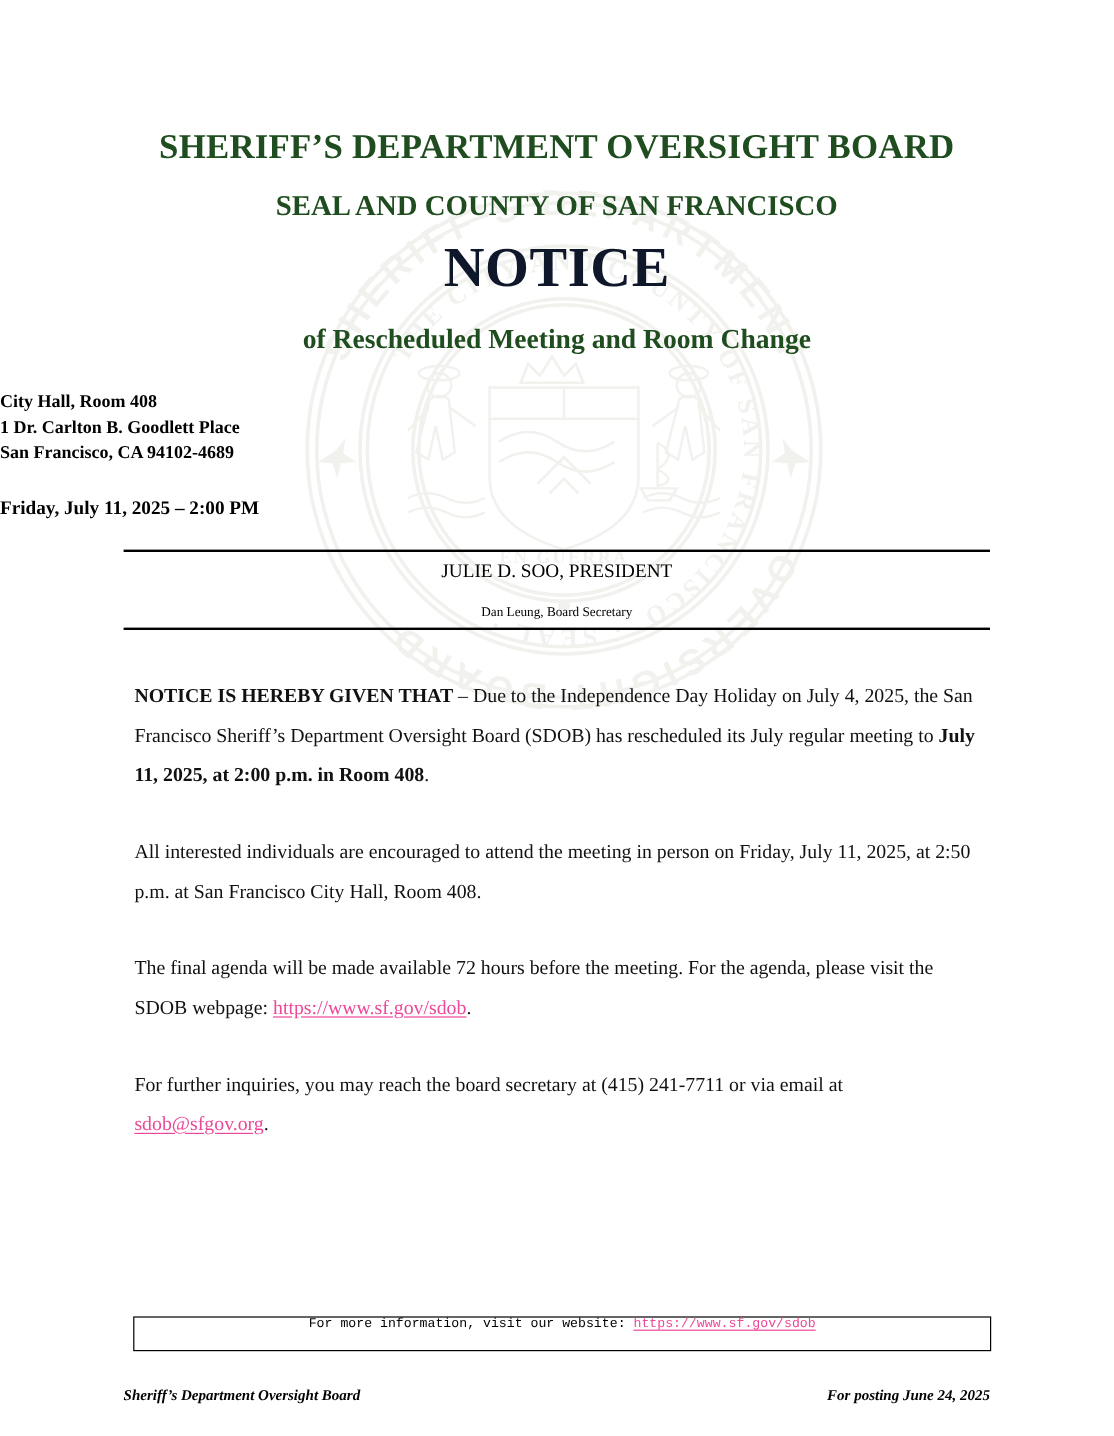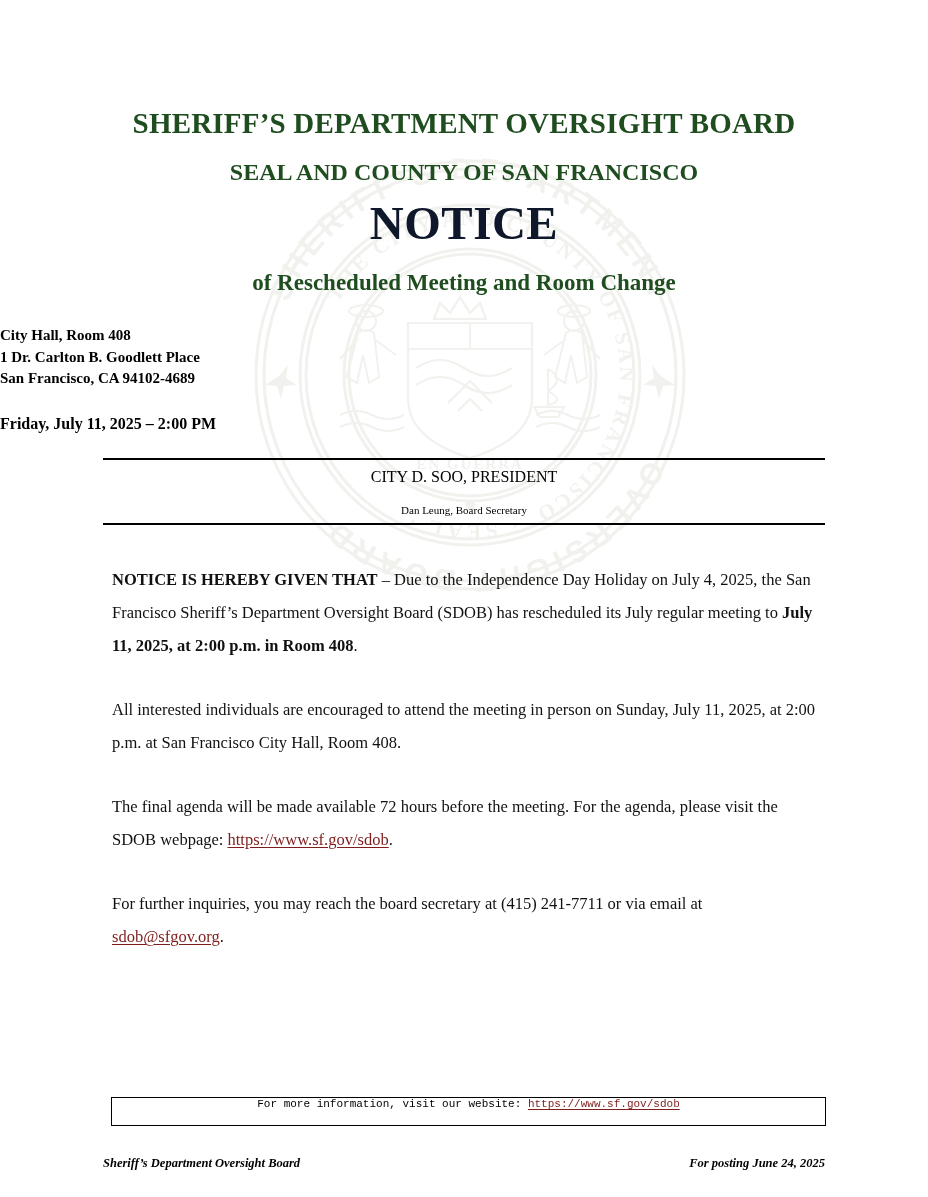--- a/index.html
+++ b/index.html
@@ -136,21 +136,21 @@
   .para {
     font-size: 16.5px;
     line-height: 2.0;
     margin: 0 0 31px 0;
     text-align: left;
     color: #111;
   }
   .para:last-child { margin-bottom: 0; }
   .b { font-weight: bold; }
   .lnk {
-    color: #7f1d1d;
+    color: #ec4899;
     text-decoration: underline;
     text-underline-offset: 2px;
   }
 
   
   .footer-box {
     position: absolute;
     left: 111px;
     top: 1097px;
     width: 713px;
@@ -275,31 +275,31 @@
 
   <div class="addr">
     <div>City Hall, Room 408</div>
     <div>1 Dr. Carlton B. Goodlett Place</div>
     <div>San Francisco, CA 94102-4689</div>
   </div>
 
   <div class="meeting-when">Friday, July 11, 2025 – 2:00 PM</div>
 
   <div class="members">
-    <div class="member-president">CITY D. SOO, PRESIDENT</div>
+    <div class="member-president">JULIE D. SOO, PRESIDENT</div>
     <div class="secretary">Dan Leung, Board Secretary</div>
   </div>
 
   <div class="body-wrap">
 
     <p class="para">
       <span class="b">NOTICE IS HEREBY GIVEN THAT</span><span> – Due to the Independence Day Holiday on July 4, 2025, the San Francisco Sheriff’s Department Oversight Board (SDOB) has rescheduled its July regular meeting to </span><span class="b">July 11, 2025, at 2:00 p.m. in Room 408</span><span>.</span>
     </p>
 
-    <p class="para">All interested individuals are encouraged to attend the meeting in person on Sunday, July 11, 2025, at 2:00 p.m. at San Francisco City Hall, Room 408.</p>
+    <p class="para">All interested individuals are encouraged to attend the meeting in person on Friday, July 11, 2025, at 2:50 p.m. at San Francisco City Hall, Room 408.</p>
 
     <p class="para">
       <span>The final agenda will be made available 72 hours before the meeting. For the agenda, please visit the SDOB webpage: </span><a class="lnk" href="#">https://www.sf.gov/sdob</a><span>.</span>
     </p>
 
     <p class="para">
       <span>For further inquiries, you may reach the board secretary at (415) 241-7711 or via email at </span><a class="lnk" href="#">sdob@sfgov.org</a><span>.</span>
     </p>
 
   </div>

